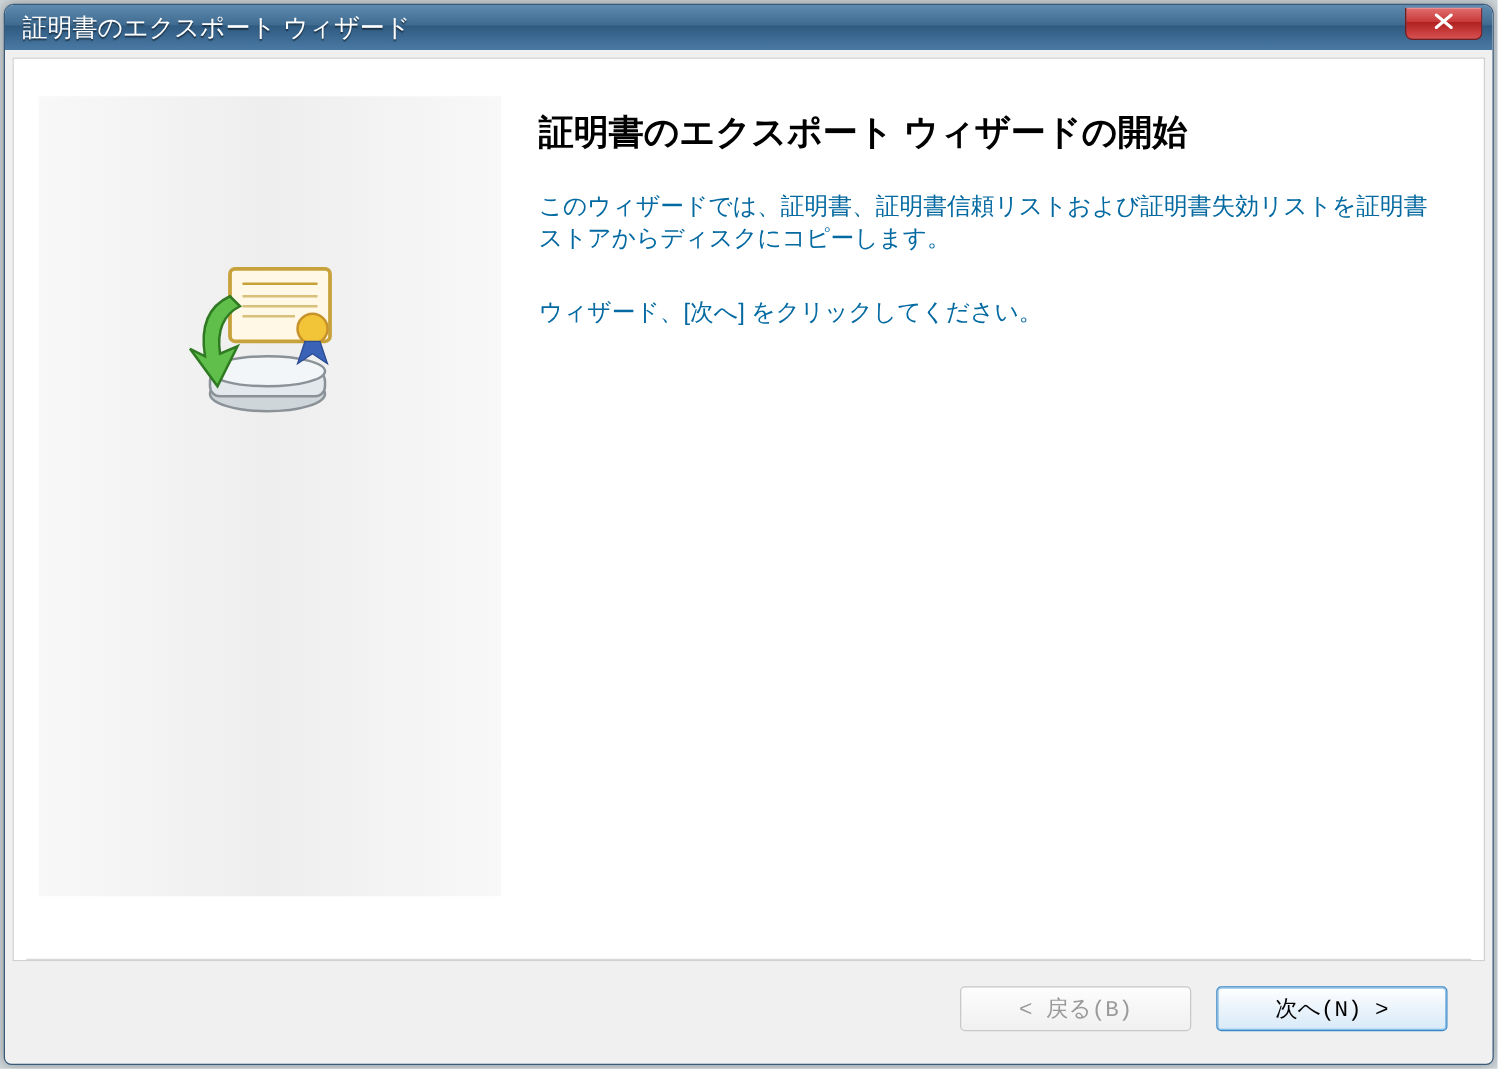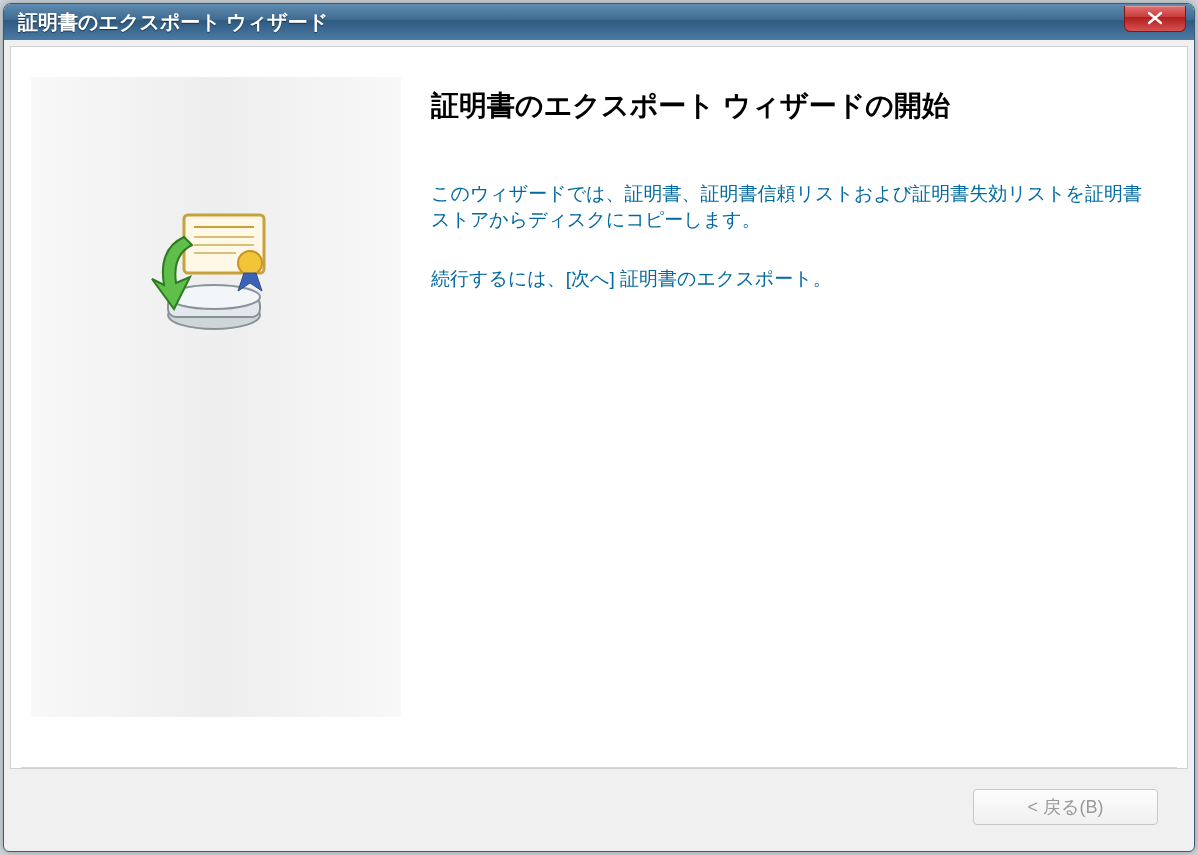--- a/index.html
+++ b/index.html
@@ -28,21 +28,21 @@
       height: 36px;
       background: linear-gradient(to bottom, #5f8bb0 0%, #3e6a90 45%, #2f5a80 46%, #4a7aa5 100%);
       display: flex;
       align-items: center;
       justify-content: space-between;
       padding: 0 0 0 14px;
       color: #fff;
       font-size: 20px;
       text-shadow: 0 1px 1px rgba(0,0,0,0.5);
     }
-    .titlebar-title { font-weight: bold; }
+    .titlebar-title { font-weight: normal; }
     .close-btn {
       width: 62px;
       height: 26px;
       margin-right: 8px;
       margin-top: -6px;
       background: linear-gradient(to bottom, #e27070 0%, #c83a3a 45%, #b02020 46%, #d85050 100%);
       border: 1px solid #7a1a1a;
       border-top: none;
       border-radius: 0 0 6px 6px;
       display: flex;
@@ -78,21 +78,21 @@
     }
     .cert-icon { width: 140px; height: 140px; }
     .body-text {
       flex: 1;
       padding-top: 10px;
     }
     .heading {
       font-size: 28px;
       font-weight: bold;
       color: #000;
-      margin-bottom: 56px;
+      margin-bottom: 28px;
     }
     .para {
       font-size: 19px;
       line-height: 1.35;
       color: #0369a1;
       margin-bottom: 34px;
     }
     .separator {
       height: 1px;
       background: #d8d8d8;
@@ -105,21 +105,21 @@
       justify-content: flex-end;
       gap: 20px;
       padding: 0 30px;
       background: #f0f0f0;
       margin: 0 6px 6px 6px;
     }
     .wiz-btn {
       min-width: 185px;
       height: 36px;
       font-size: 18px;
-      font-family: Liberation Sans, sans-serif;
+      font-family: Liberation Mono, monospace;
       background: linear-gradient(to bottom, #ffffff 0%, #eef0f2 50%, #e2e6ea 100%);
       border: 1px solid #8a8f94;
       border-radius: 4px;
       cursor: pointer;
       color: #000;
       padding: 0 16px;
     }
     .wiz-btn:disabled {
       color: #9a9a9a;
       cursor: default;
@@ -167,22 +167,23 @@
             <path d="M98 76 L92 94 L104 86 L116 94 L110 76 Z" fill="#3a63b8" stroke="#2a4a90" stroke-width="1"></path>
 
             <path d="M38 40 Q12 52 18 88 L6 82 L28 112 L44 80 L30 86 Q26 58 46 48 Z" fill="#5fbf4a" stroke="#2f7a22" stroke-width="2"></path>
           </svg>
         </span>
       </div>
 
       <div class="body-text">
         <h1 class="heading">証明書のエクスポート ウィザードの開始</h1>
         <p class="para">このウィザードでは、証明書、証明書信頼リストおよび証明書失効リストを証明書ストアからディスクにコピーします。</p>
-        <p class="para">続行するには、[次へ] 証明書のエクスポート。</p>
+        <p class="para">ウィザード、[次へ] をクリックしてください。</p>
       </div>
     </div>
     <div class="separator"></div>
   </div>
 
   <div class="footer">
     <button class="wiz-btn" disabled="">&lt; 戻る(B)</button>
+    <button class="wiz-btn primary">次へ(N) &gt;</button>
   </div>
 </div>
 
 </body></html>

